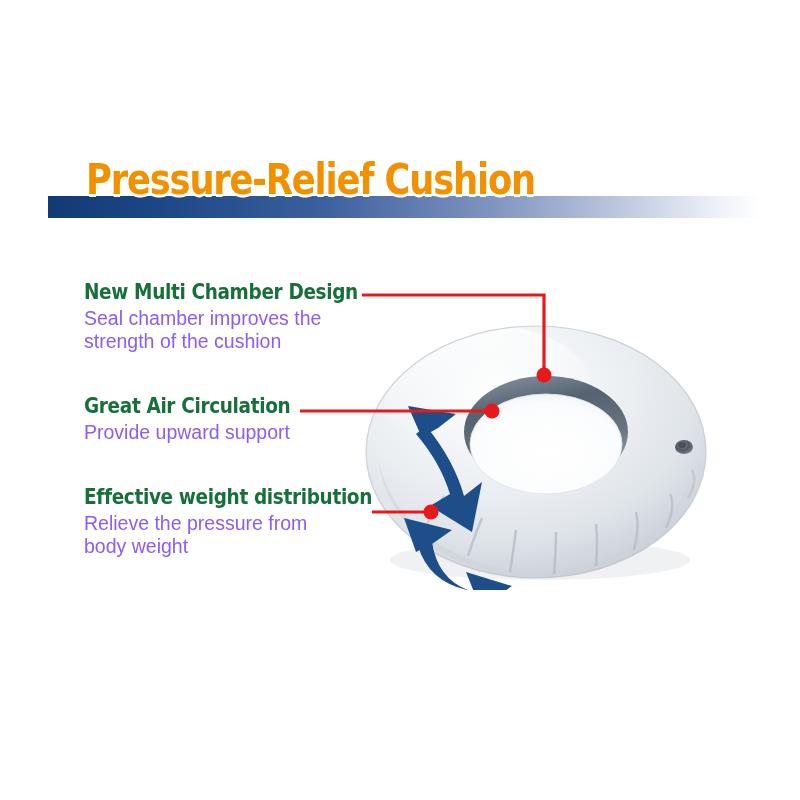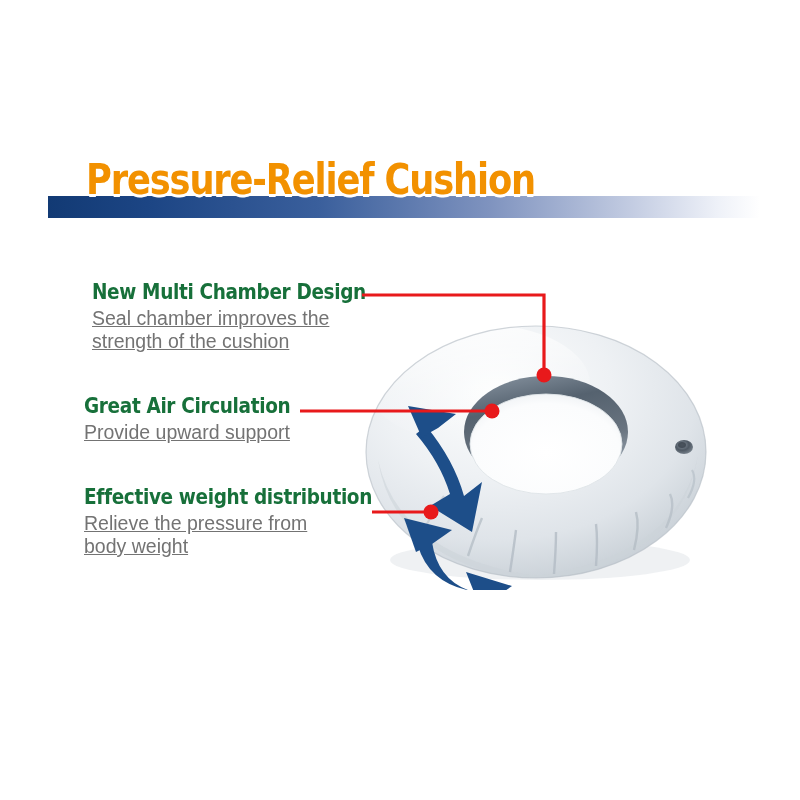--- a/index.html
+++ b/index.html
@@ -74,27 +74,26 @@
     letter-spacing: -0.4px;
     transform: scaleX(0.88);
     transform-origin: left top;
     white-space: nowrap;
     margin: 0;
   }
   .callout-body {
     font-family: "Liberation Sans", sans-serif;
     font-size: 19.5px;
     line-height: 23px;
-    color: #737373;
+    color: #8b5cf6;
     margin: 3px 0 0 0;
     white-space: pre-line;
-    text-decoration: underline;
-  }
-
-  #callout-1 { left: 92px; top: 280px; }
+  }
+
+  #callout-1 { left: 84px; top: 280px; }
   #callout-2 { left: 84px; top: 394px; }
   #callout-3 { left: 84px; top: 485px; }
 
   
   #leaders {
     position: absolute;
     left: 0; top: 0;
     width: 800px; height: 800px;
     pointer-events: none;
   }

